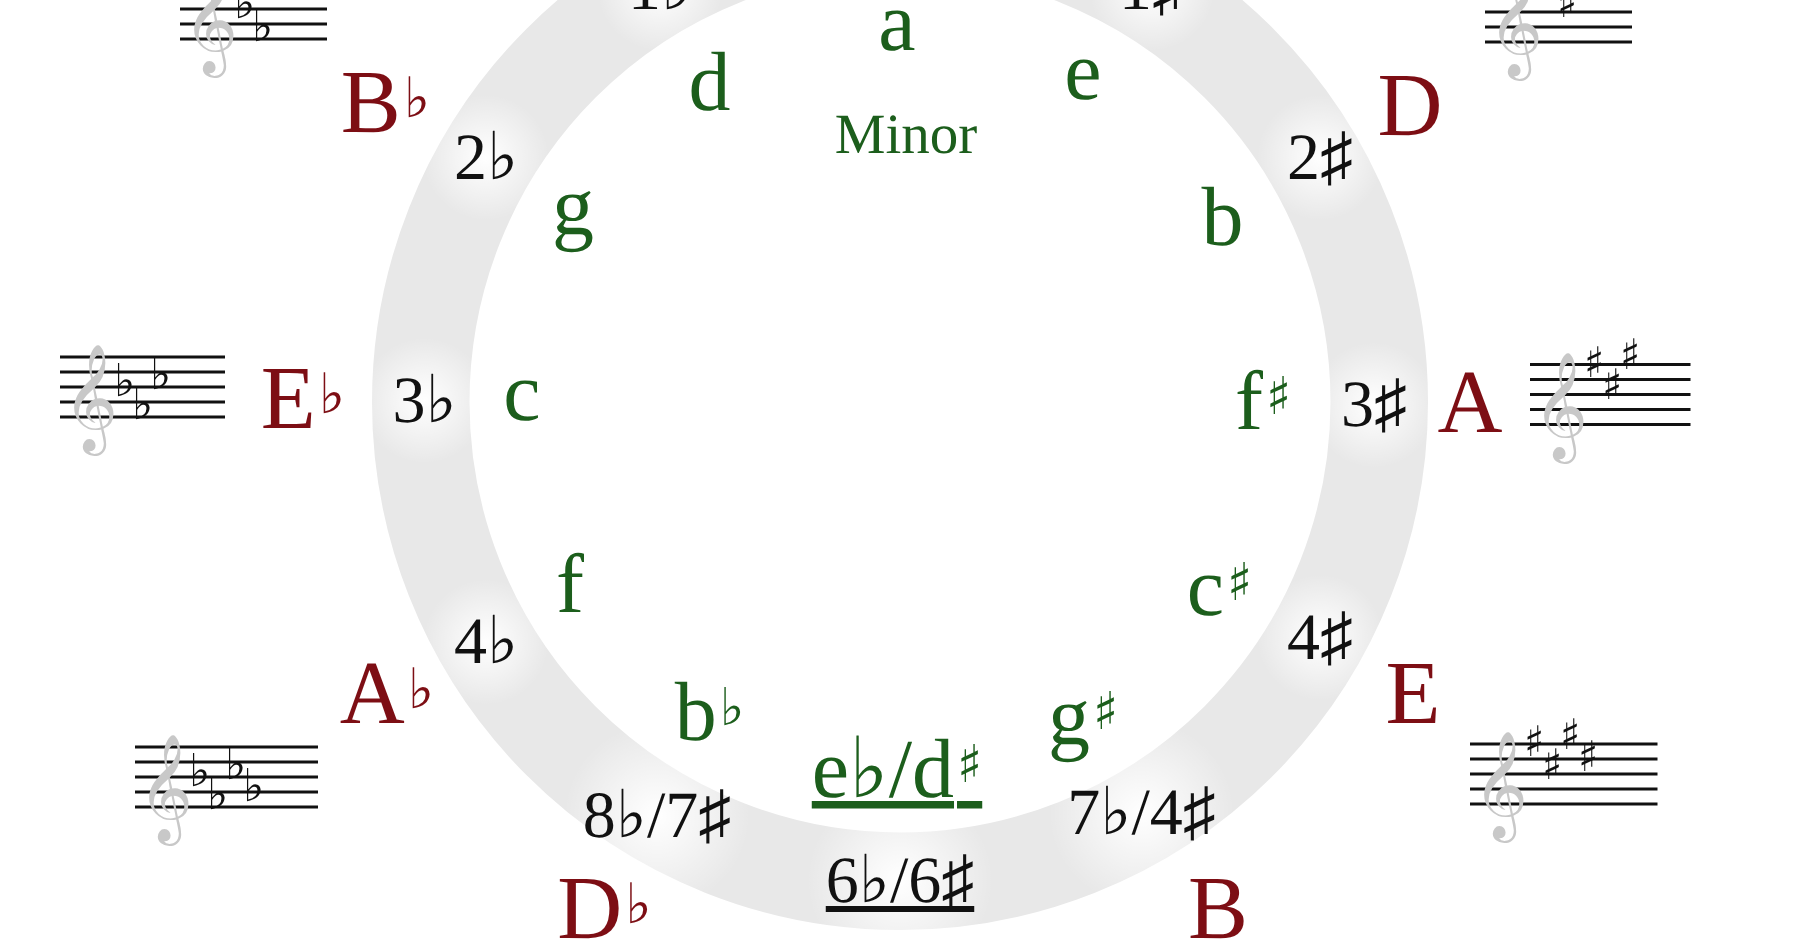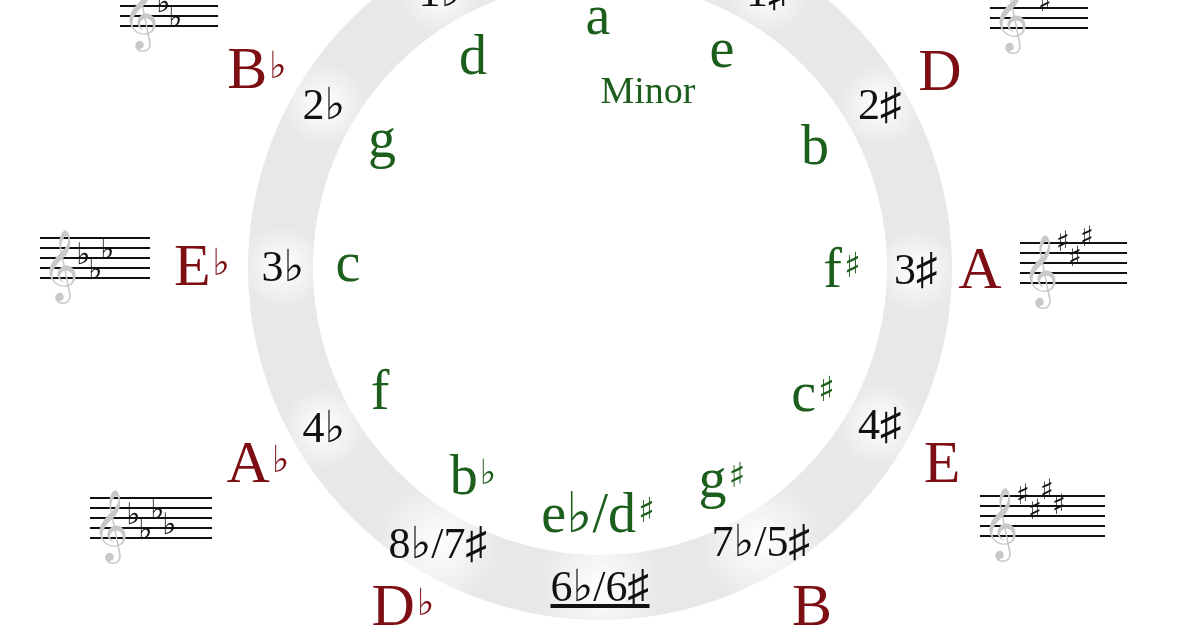--- a/index.html
+++ b/index.html
@@ -3,21 +3,21 @@
 <meta charset="utf-8">
 <style>
   html, body { margin:0; padding:0; }
   body { width:1200px; height:630px; background:#ffffff; overflow:hidden; position:relative;
          font-family: "Liberation Serif", "DejaVu Serif", serif; }
   #stage { position:absolute; left:0; top:0; width:1200px; height:630px; }
   .lbl { position:absolute; transform:translate(-50%,-50%); white-space:nowrap; line-height:1; }
   .major { color:#7d0e14; font-size:60px; }
   .minor { color:#1c5e1c; font-size:56px; }
   .count { color:#111111; font-size:44px; }
-  .title-minor { color:#1c5e1c; font-size:38px;margin-left:44px; }
+  .title-minor { color:#1c5e1c; font-size:38px; }
   .acc { font-family:"DejaVu Sans", sans-serif; font-size:0.62em; vertical-align:0.28em; margin-left:2px; }
   svg text { font-family:"DejaVu Sans", sans-serif; }
 </style>
 </head>
 <body>
 
 <div id="stage">
   <svg id="ringsvg" width="1200" height="630" style="position:absolute;left:0;top:0;">
     <defs>
       <radialGradient id="glow" cx="50%" cy="50%" r="50%">
@@ -124,30 +124,30 @@
       <div class="lbl minor" style="left: 473px; top: 55px;"><span>d</span></div>
       <div class="lbl minor" style="left: 722px; top: 48px;"><span>e</span></div>
       <div class="lbl minor" style="left: 382px; top: 138px;"><span>g</span></div>
       <div class="lbl minor" style="left: 815px; top: 145px;"><span>b</span></div>
       <div class="lbl minor" style="left: 348px; top: 262px;"><span>c</span></div>
       <div class="lbl minor" style="left: 842px; top: 268px;"><span>f</span><span class="acc">♯</span></div>
       <div class="lbl minor" style="left: 380px; top: 390px;"><span>f</span></div>
       <div class="lbl minor" style="left: 813px; top: 392px;"><span>c</span><span class="acc">♯</span></div>
       <div class="lbl minor" style="left: 473px; top: 475px;"><span>b</span><span class="acc">♭</span></div>
       <div class="lbl minor" style="left: 722px; top: 478px;"><span>g</span><span class="acc">♯</span></div>
-      <div class="lbl minor" style="left: 598px; top: 513px;"><span>e♭/d</span><span class="acc">♯</span></div>
+      <div class="lbl minor" style="left: 598px; top: 513px; text-decoration: underline;"><span>e♭/d</span><span class="acc">♯</span></div>
     </div>
   <div id="counts">
       <div class="lbl count" style="left: 440px; top: -8px;">1♭</div>
       <div class="lbl count" style="left: 768px; top: -8px;">1♯</div>
       <div class="lbl count" style="left: 324px; top: 105px;">2♭</div>
       <div class="lbl count" style="left: 880px; top: 105px;">2♯</div>
       <div class="lbl count" style="left: 283px; top: 267px;">3♭</div>
       <div class="lbl count" style="left: 916px; top: 270px;">3♯</div>
       <div class="lbl count" style="left: 324px; top: 428px;">4♭</div>
       <div class="lbl count" style="left: 880px; top: 425px;">4♯</div>
       <div class="lbl count" style="left: 438px; top: 544px;">8♭/7♯</div>
-      <div class="lbl count" style="left: 761px; top: 542px;">7♭/5♯</div>
+      <div class="lbl count" style="left: 761px; top: 542px;">7♭/4♯</div>
       <div class="lbl count" style="left: 600px; top: 587px; text-decoration: underline;">6♭/6♯</div>
     </div>
 
   <div class="lbl title-minor" style="left:604px;top:90px;">Minor</div>
 </div>
 
 </body></html>

